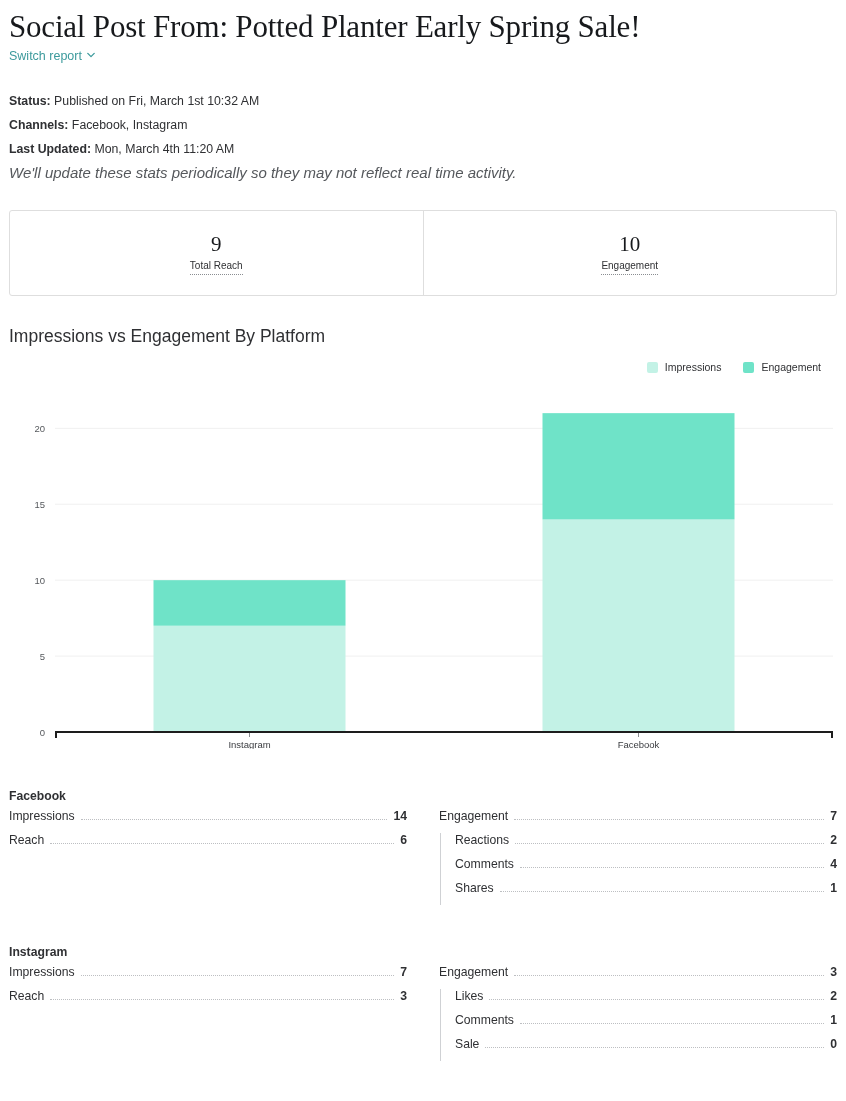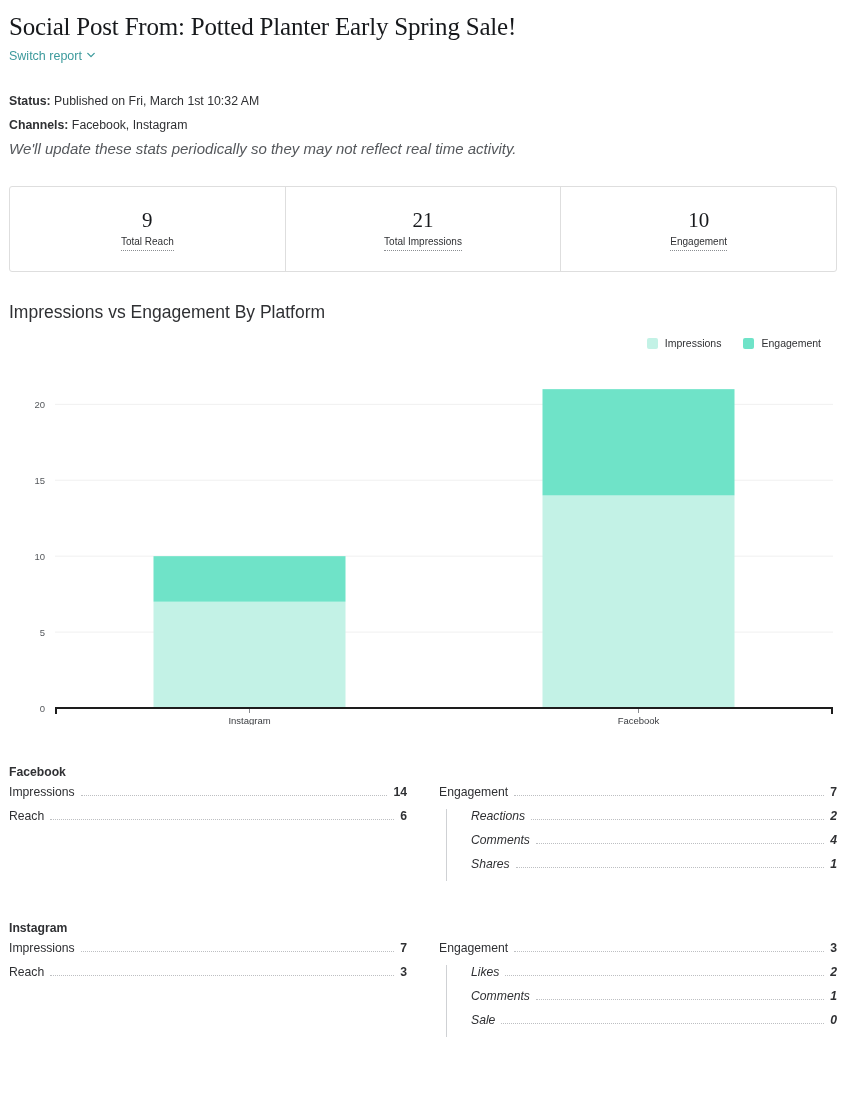--- a/index.html
+++ b/index.html
@@ -15,21 +15,21 @@
     position: relative;
     font-family: "Liberation Sans", sans-serif;
     color: #2f3033;
     overflow: hidden;
   }
   .page { padding: 0 9px; }
 
   
   .title {
     font-family: "Liberation Serif", serif;
-    font-size: 25px;
+    font-size: 31px;
     font-weight: 400;
     line-height: 38px;
     color: #17191c;
     margin: 8px 0 0 0;
     letter-spacing: -0.2px;
   }
   .switch-report {
     display: inline-flex;
     align-items: center;
     gap: 5px;
@@ -167,23 +167,22 @@
     min-width: 6px;
   }
   .metric-value {
     font-weight: 700;
     white-space: nowrap;
     font-size: 12.2px;
   }
 
   .sub-group {
     border-left: 1px solid #cfd1d4;
-    padding-left: 24px;
-    margin-left: 7px;
-    font-style: italic;
+    padding-left: 14px;
+    margin-left: 1px;
   }
   .sub-group .metric-row { height: 24px; }
 </style>
 </head>
 <body>
 
 <div class="page">
 
   <h1 class="title">Social Post From: Potted Planter Early Spring Sale!</h1>
 
@@ -196,31 +195,30 @@
     </span>
   </a>
 
   <div class="meta">
     <div class="meta-line">
       <span class="meta-label">Status:</span><span> Published on Fri, March 1st 10:32 AM</span>
     </div>
     <div class="meta-line">
       <span class="meta-label">Channels:</span><span> Facebook, Instagram</span>
     </div>
+    <div class="meta-line">
+      <span class="meta-label">Last Updated:</span><span> Mon, March 4th 11:20 AM</span>
+    </div>
     <div class="meta-note">We'll update these stats periodically so they may not reflect real time activity.</div>
   </div>
 
   <div class="cards">
     <div class="card">
       <div class="card-value">9</div>
       <div class="card-label">Total Reach</div>
-    </div>
-    <div class="card">
-      <div class="card-value">21</div>
-      <div class="card-label">Total Impressions</div>
     </div>
     <div class="card">
       <div class="card-value">10</div>
       <div class="card-label">Engagement</div>
     </div>
   </div>
 
   <h2 class="chart-title">Impressions vs Engagement By Platform</h2>
 
   <div class="legend">

